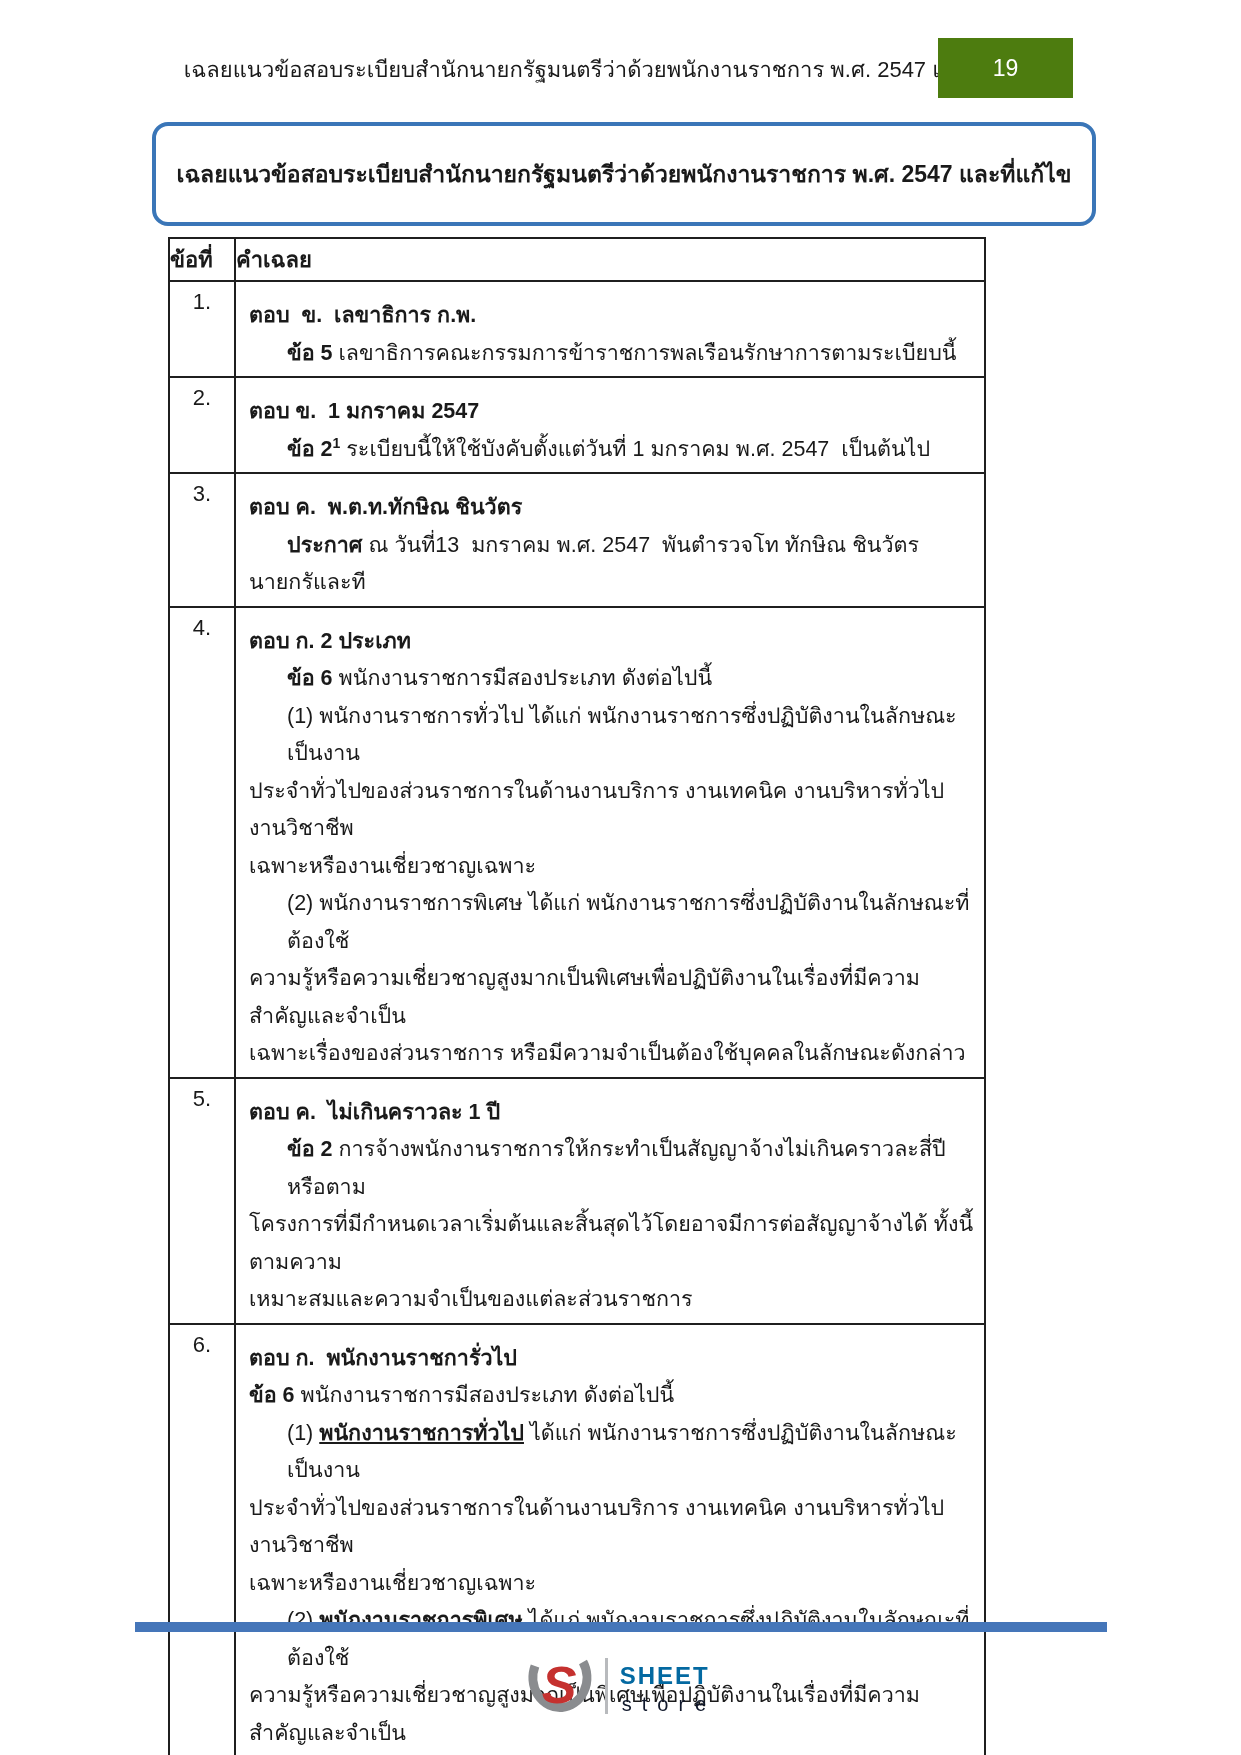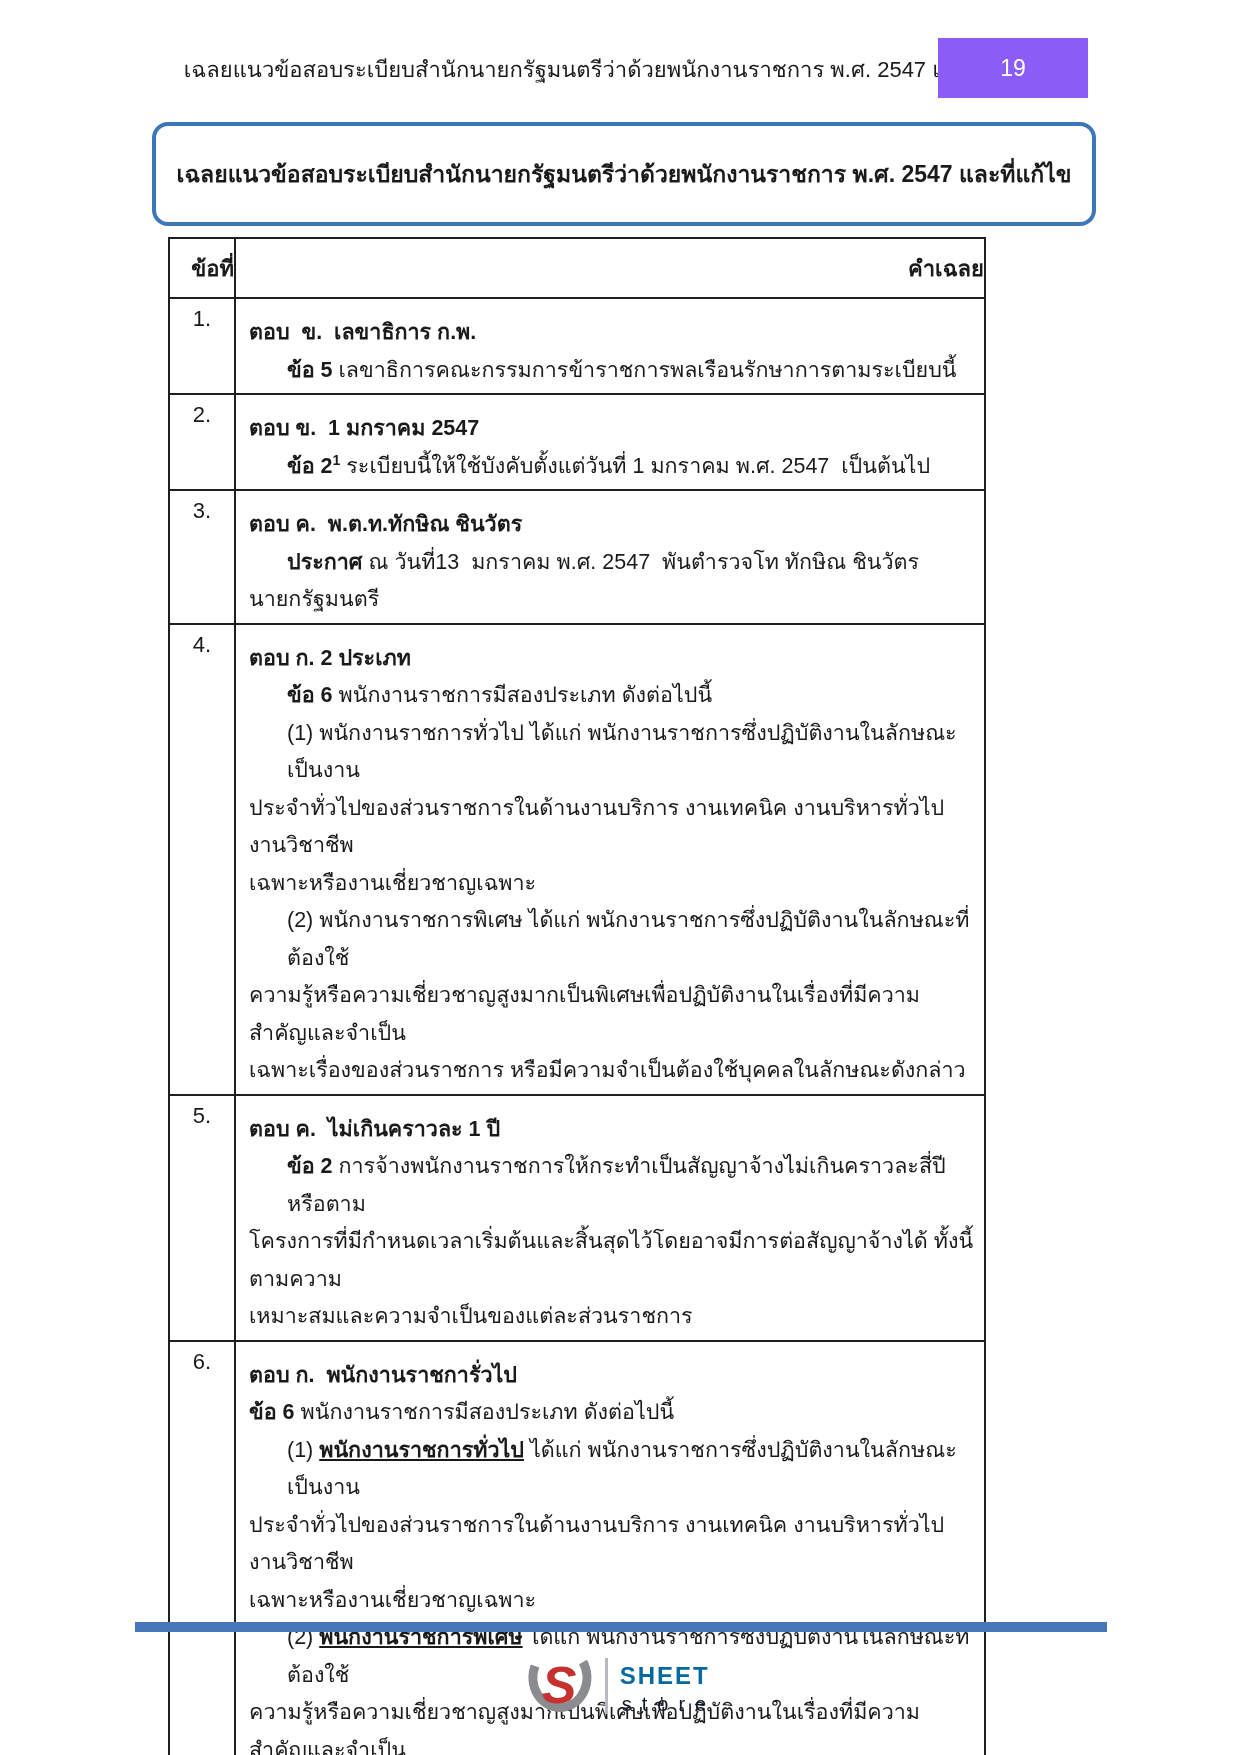--- a/index.html
+++ b/index.html
@@ -10,22 +10,22 @@
     color:#1a1a1a;
   }
 
   
   .running-head {
     position:absolute; top:52px; left:0; width:1170px;
     text-align:center; font-size:22px; color:#1a1a1a;
     white-space:nowrap; overflow:hidden;
   }
   .page-number-box {
-    position:absolute; top:38px; left:938px; width:150px; height:60px;
-    background:#8b5cf6; color:#ffffff;
+    position:absolute; top:38px; left:938px; width:135px; height:60px;
+    background:#4d7c0f; color:#ffffff;
     display:flex; align-items:center; justify-content:center;
     font-size:23px;
   }
 
   
   .title-box {
     position:absolute; top:122px; left:152px; width:944px; height:104px;
     border:4px solid #3a76b8; border-radius:16px;
     display:flex; flex-direction:column; align-items:center; justify-content:center;
     background:#ffffff;
@@ -36,21 +36,21 @@
   }
 
   
   .table-wrap { position:absolute; top:237px; left:168px; width:818px; }
   table#answer-table {
     width:100%; border-collapse:collapse; table-layout:fixed;
   }
   #answer-table th, #answer-table td {
     border:2px solid #1f1f1f; vertical-align:top;
   }
-  #answer-table thead th { height:60px; font-size:22px; font-weight:bold; text-align:right; vertical-align:middle; }
+  #answer-table thead th { height:43px; font-size:22px; font-weight:bold; text-align:left; vertical-align:middle; }
   #answer-table th.col-num, #answer-table td.num { width:66px; }
   #answer-table td.num { text-align:center; font-size:22px; padding-top:7px; }
   #answer-table td.ans { padding:15px 10px 4px 13px; font-size:21.5px; }
   #answer-table tbody tr:nth-child(1){ height:76px; }
   #answer-table tbody tr:nth-child(2){ height:79px; }
   #answer-table tbody tr:nth-child(3){ height:122px; }
   #answer-table tbody tr:nth-child(4){ height:312px; }
   #answer-table tbody tr:nth-child(5){ height:160px; }
   #answer-table tbody tr:nth-child(6){ height:548px; }
   .line { line-height:37.5px; white-space:pre-wrap; }
@@ -111,21 +111,21 @@
           <td class="ans">
             <div class="line"><span class="b">ตอบ ข.  1 มกราคม 2547</span></div>
             <div class="line indent"><span class="b">ข้อ 2</span><sup class="b">1</sup><span> ระเบียบนี้ให้ใช้บังคับตั้งแต่วันที่ 1 มกราคม พ.ศ. 2547  เป็นต้นไป</span></div>
           </td>
         </tr>
         <tr>
           <td class="num">3.</td>
           <td class="ans">
             <div class="line"><span class="b">ตอบ ค.  พ.ต.ท.ทักษิณ ชินวัตร</span></div>
             <div class="line indent"><span class="b">ประกาศ</span><span> ณ วันที่13  มกราคม พ.ศ. 2547  พันตำรวจโท ทักษิณ ชินวัตร</span></div>
-            <div class="line"><span>นายกรัฐมนตรี</span></div>
+            <div class="line"><span>นายกรัและที</span></div>
           </td>
         </tr>
         <tr>
           <td class="num">4.</td>
           <td class="ans">
             <div class="line"><span class="b">ตอบ ก. 2 ประเภท</span></div>
             <div class="line indent"><span class="b">ข้อ 6</span><span> พนักงานราชการมีสองประเภท ดังต่อไปนี้</span></div>
             <div class="line indent"><span>(1) พนักงานราชการทั่วไป ได้แก่ พนักงานราชการซึ่งปฏิบัติงานในลักษณะเป็นงาน</span></div>
             <div class="line"><span>ประจำทั่วไปของส่วนราชการในด้านงานบริการ งานเทคนิค งานบริหารทั่วไป งานวิชาชีพ</span></div>
             <div class="line"><span>เฉพาะหรืองานเชี่ยวชาญเฉพาะ</span></div>

